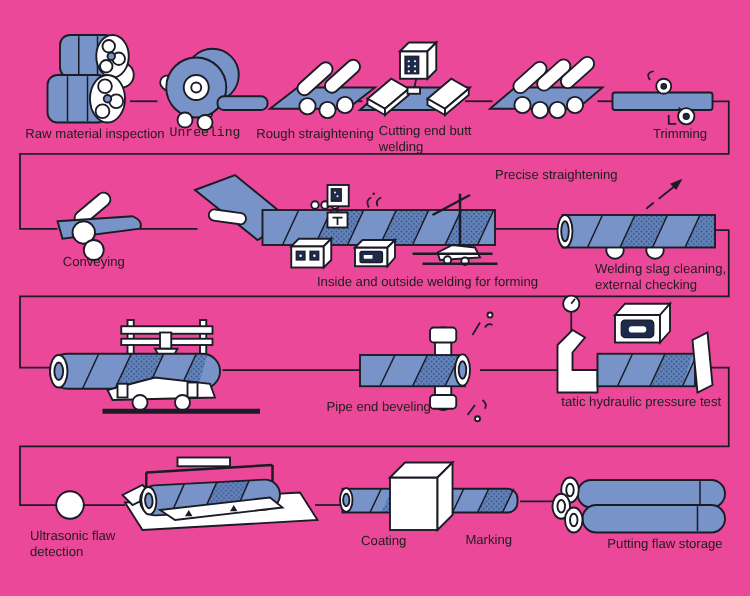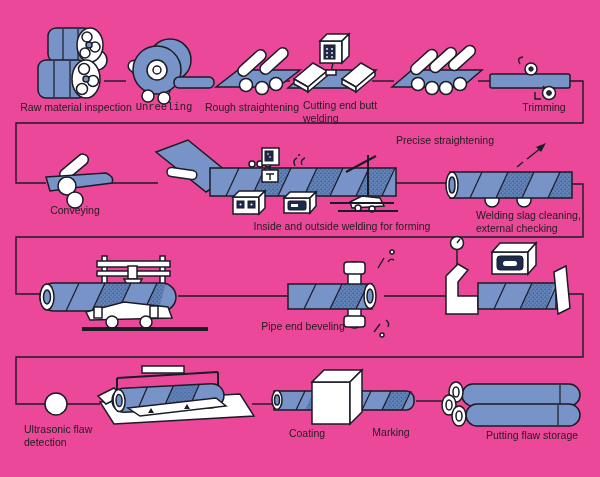--- a/index.html
+++ b/index.html
@@ -337,19 +337,20 @@
 <div class="lbl c" style="left:198px;top:101px;width:108px;">Rough straightening</div>
 <div class="lbl l" style="left:303px;top:99px;width:88px;">Cutting end butt welding</div>
 <div class="lbl c" style="left:395px;top:102px;width:100px;margin-top:32px;">Precise straightening</div>
 <div class="lbl c" style="left:518px;top:101px;width:52px;">Trimming</div>
 
 <div class="lbl c" style="left:45px;top:204px;width:60px;text-align:center;">Conveying</div>
 <div class="lbl c" style="left:203px;top:220px;width:190px;margin-left:44px;">Inside and outside welding for forming</div>
 <div class="lbl l" style="left:476px;top:209px;width:120px;">Welding slag cleaning, external checking</div>
 
 <div class="lbl c" style="left:258px;top:320px;width:90px;">Pipe end beveling</div>
+<div class="lbl c" style="left:448px;top:316px;width:130px;">tatic hydraulic pressure test</div>
 
 <div class="lbl l" style="left:24px;top:423px;width:82px;">Ultrasonic flaw detection</div>
 <div class="lbl c" style="left:284px;top:427px;width:46px;">Coating</div>
 <div class="lbl c" style="left:368px;top:426px;width:46px;">Marking</div>
 <div class="lbl c" style="left:482px;top:429px;width:100px;">Putting flaw storage</div>
 
 </div>
 
 </body></html>

